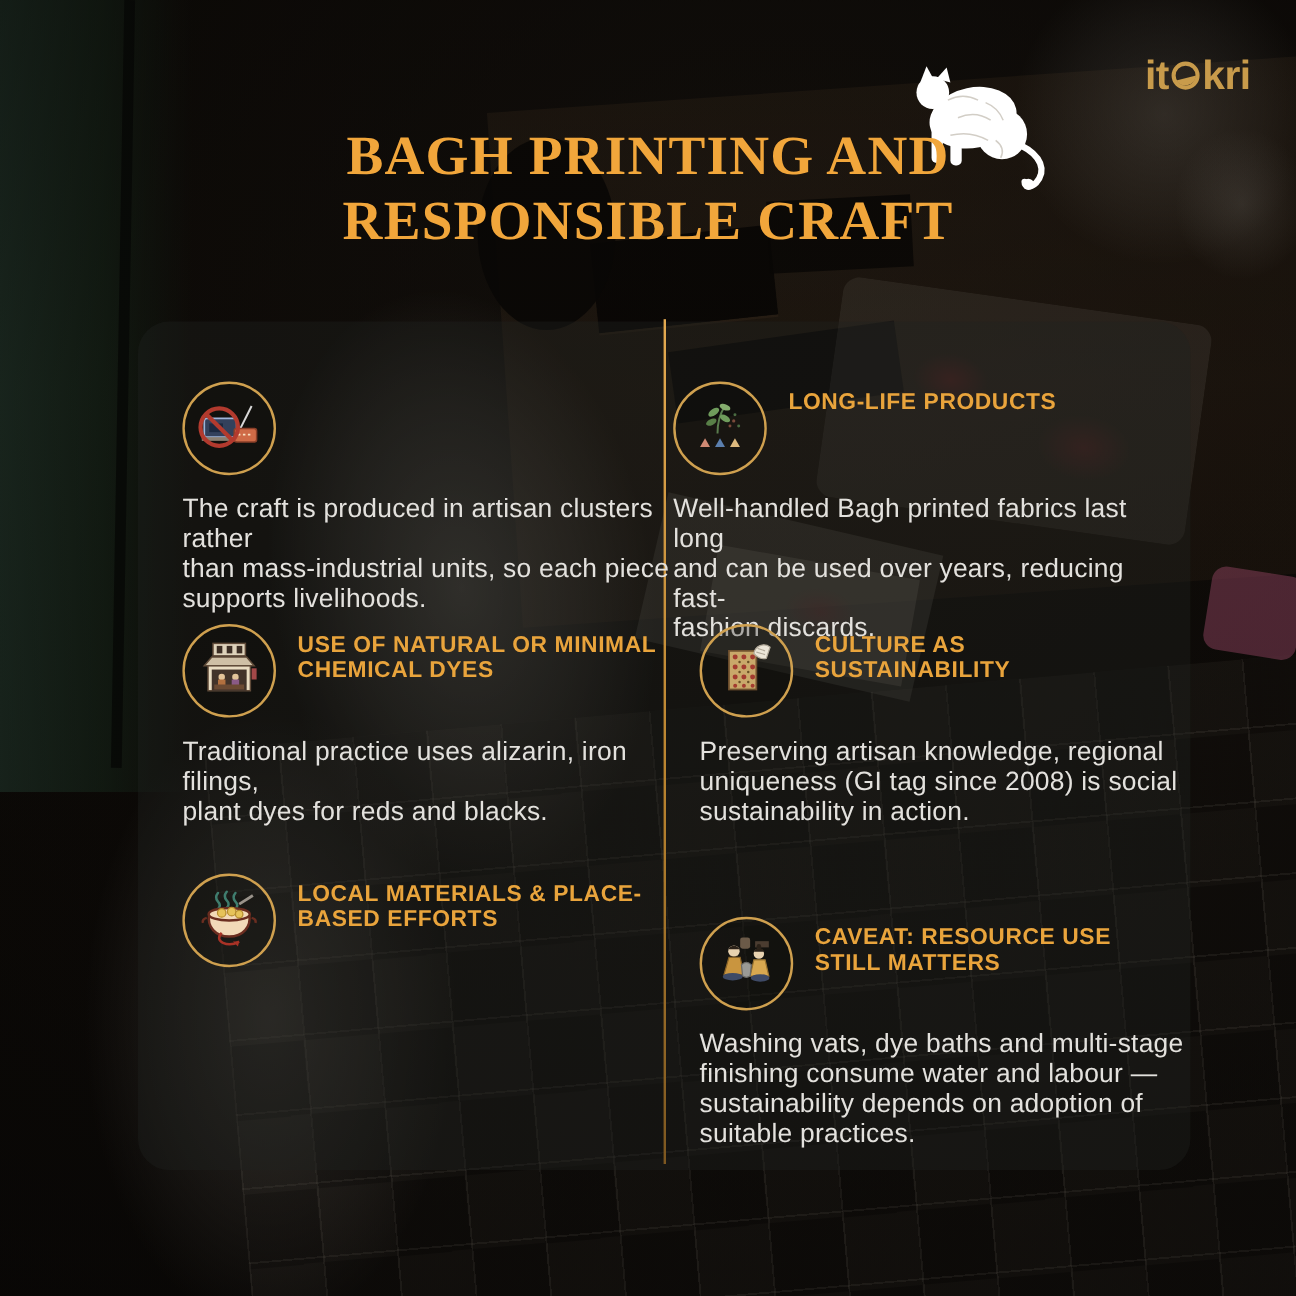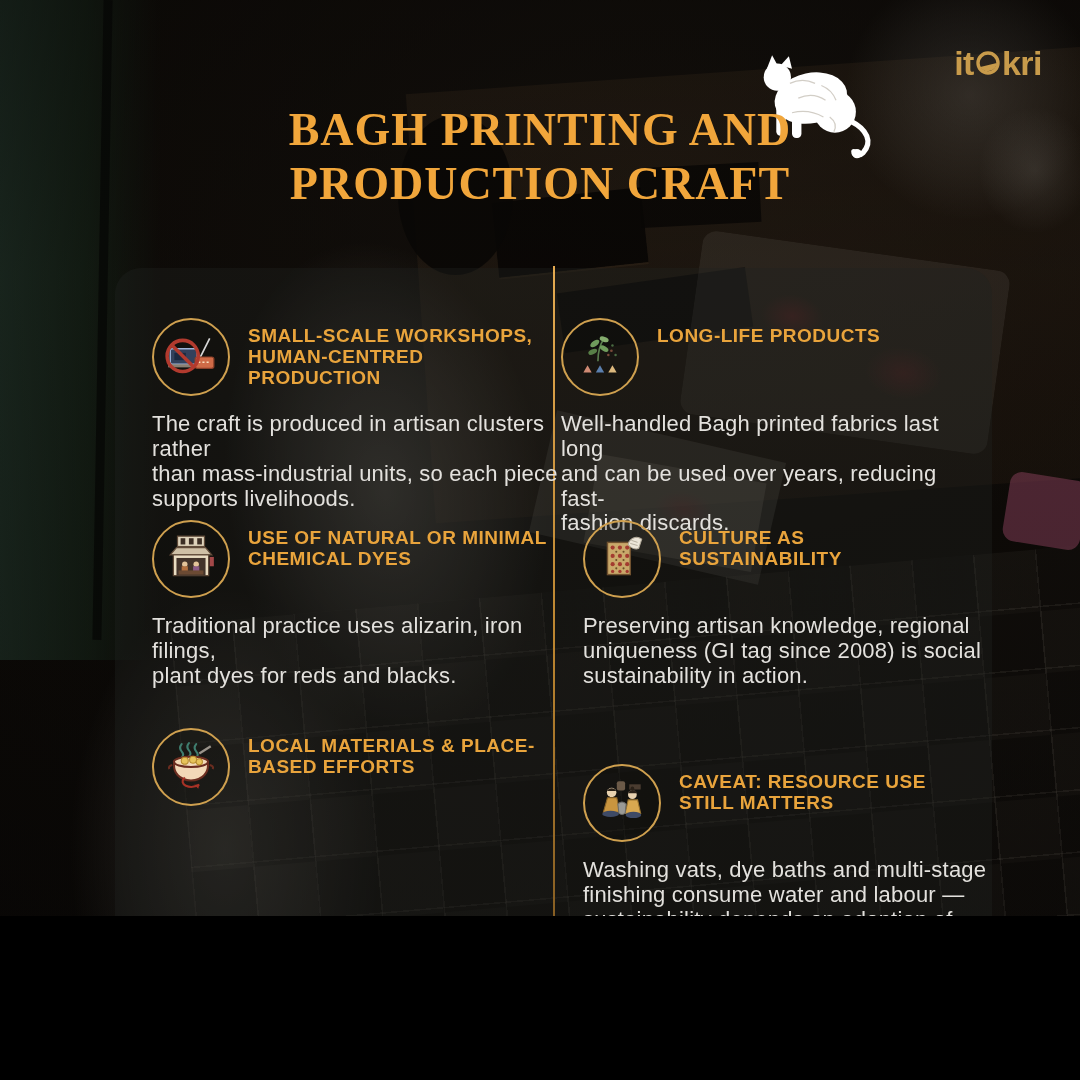--- a/index.html
+++ b/index.html
@@ -1,16 +1,16 @@
 <!DOCTYPE html>
 <html><head>
 <meta charset="utf-8">
 <style>
   html,body{margin:0;padding:0;background:#000;}
-  .stage{position:relative;width:1080px;height:916px;overflow:hidden;
+  .stage{position:relative;width:1080px;height:1080px;overflow:hidden;
          font-family:"Liberation Sans",sans-serif;background:#0d0a08;}
   .stage *{box-sizing:border-box;}
   .abs{position:absolute;}
 
   
   .bg-base{inset:0;background:radial-gradient(120% 100% at 60% 20%,#1a1510 0%,#110d09 45%,#0a0806 100%);}
   .bg-wall-left{left:0;top:0;width:160px;height:660px;
     background:linear-gradient(90deg,#22352a 0%,#182519 55%,rgba(16,20,14,0) 100%);}
   .bg-door-line{left:98px;top:0;width:9px;height:640px;background:rgba(6,9,6,.8);transform:rotate(1deg);}
   .bg-table{left:420px;top:70px;width:680px;height:430px;transform:rotate(-4deg);
@@ -121,40 +121,37 @@
       <path d="M42 30 q 12 -6 24 0"></path>
         <path d="M50 44 q 14 -6 26 2"></path>
       <path d="M44 58 q 16 -4 30 4"></path>
         <path d="M72 32 q 10 4 14 14"></path>
       <path d="M80 62 q 8 6 4 14"></path>
     </g>
   </svg>
 
   <div class="abs title">
     <div>BAGH PRINTING AND</div>
-    <div>PRODUCTION CRAFT</div>
+    <div>RESPONSIBLE CRAFT</div>
   </div>
 
   <div class="abs cell z" style="left:152px;top:318px;">
     <div class="cell-head">
       <div class="icon-circle">
         <svg width="54" height="54" viewBox="0 0 52 52">
           <rect x="6" y="18" width="26" height="15" rx="2" fill="#33415c" stroke="#9fb4d8" stroke-width="1.4"></rect>
           <rect x="10" y="22" width="11" height="7" fill="#1c2940"></rect>
           <rect x="4" y="33" width="31" height="3" fill="#8a7f72"></rect>
           <line x1="44" y1="8" x2="34" y2="28" stroke="#d8d8d8" stroke-width="1.6"></line>
           <rect x="30" y="26" width="18" height="11" rx="2" fill="#cf6b47" stroke="#8a3f28" stroke-width="1.2"></rect>
           <path d="M33 31 h12" stroke="#f8e0c0" stroke-width="1.4" stroke-dasharray="2 2"></path>
           <circle cx="18" cy="25" r="15" fill="none" stroke="#b23a2e" stroke-width="3.4"></circle>
           <line x1="7.4" y1="14.4" x2="28.6" y2="35.6" stroke="#b23a2e" stroke-width="3.4"></line>
         </svg>
       </div>
-      <h3 class="cell-title">SMALL-SCALE WORKSHOPS,
-HUMAN-CENTRED
-PRODUCTION</h3>
     </div>
     <p class="cell-body">The craft is produced in artisan clusters rather
 than mass-industrial units, so each piece
 supports livelihoods.</p>
   </div>
 
   <div class="abs cell z" style="left:561px;top:318px;">
     <div class="cell-head">
       <div class="icon-circle">
         <svg width="54" height="54" viewBox="0 0 52 52">

